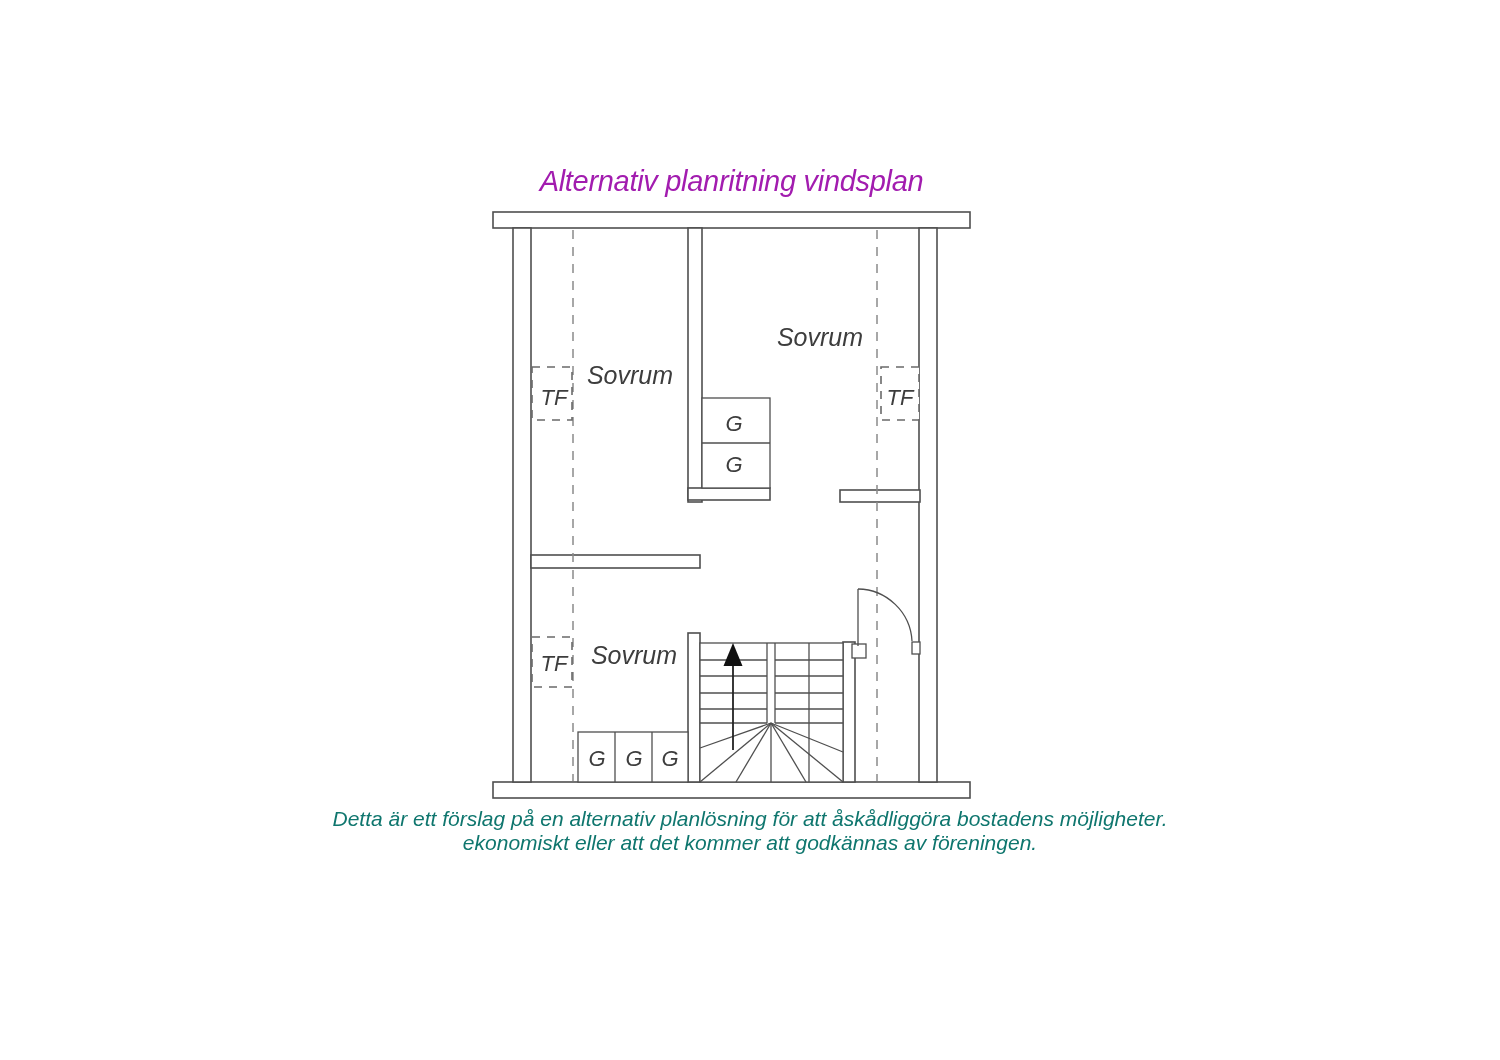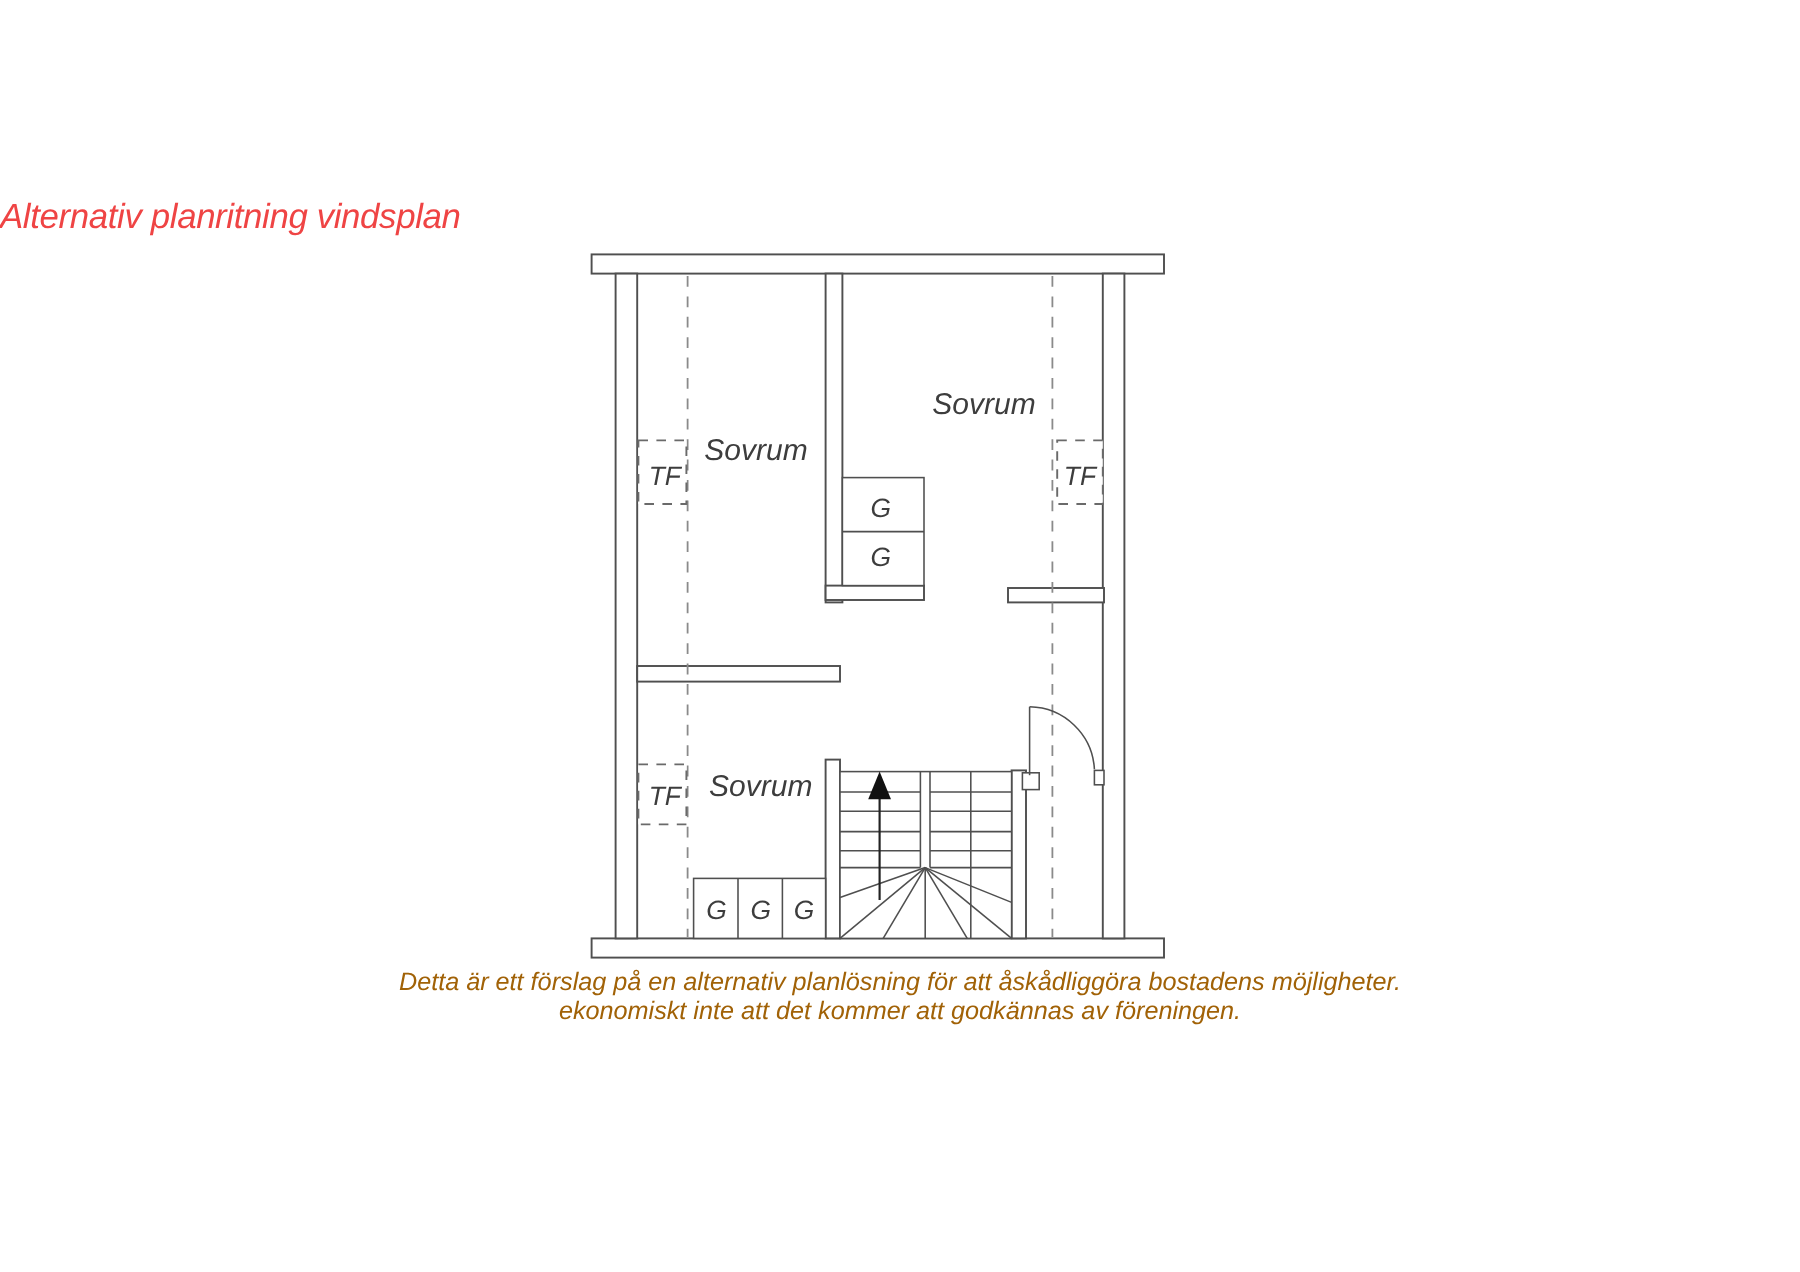--- a/index.html
+++ b/index.html
@@ -1,21 +1,21 @@
 <!DOCTYPE html>
 <html><head>
 <meta charset="utf-8">
 <style>
   html,body{margin:0;padding:0;background:#ffffff;}
   .canvas{position:relative;width:1500px;height:1060px;background:#ffffff;overflow:hidden;
           font-family:"Liberation Sans",sans-serif;}
-  .title{position:absolute;top:163px;left:0;width:1463px;
-         font:italic 29px/36px "Liberation Sans",sans-serif;color:#ef4444;letter-spacing:-0.3px;}
+  .title{position:absolute;top:163px;left:0;width:1463px;text-align:center;
+         font:italic 29px/36px "Liberation Sans",sans-serif;color:#a21caf;letter-spacing:-0.3px;}
   .disclaimer{position:absolute;top:807px;left:0;width:1500px;text-align:center;
-              font:italic 21px/24px "Liberation Sans",sans-serif;color:#a16207;}
+              font:italic 21px/24px "Liberation Sans",sans-serif;color:#0f766e;}
   svg{position:absolute;top:0;left:0;}
   .wall{fill:#ffffff;stroke:#4f4f4f;stroke-width:1.6;}
   .thin{fill:none;stroke:#4f4f4f;stroke-width:1.3;}
   .thinfill{fill:#ffffff;stroke:#4f4f4f;stroke-width:1.3;}
   .dash{fill:none;stroke:#8a8a8a;stroke-width:1.5;stroke-dasharray:9 8;}
   .tfbox{fill:#ffffff;stroke:#6a6a6a;stroke-width:1.6;stroke-dasharray:8 7;}
   .room-label{font:italic 25px "Liberation Sans",sans-serif;fill:#3d3d3d;
               text-anchor:middle;dominant-baseline:central;}
   .small-label{font:italic 22px "Liberation Sans",sans-serif;fill:#3d3d3d;
                text-anchor:middle;dominant-baseline:central;}
@@ -118,16 +118,16 @@
       <text class="small-label" x="734" y="423">G</text>
       <text class="small-label" x="734" y="464">G</text>
       <text class="small-label" x="597" y="758">G</text>
       <text class="small-label" x="634" y="758">G</text>
       <text class="small-label" x="670" y="758">G</text>
     </g>
   </svg>
 
   <div class="disclaimer">
     <div>Detta är ett förslag på en alternativ planlösning för att åskådliggöra bostadens möjligheter.</div>
-    <div>ekonomiskt inte att det kommer att godkännas av föreningen.</div>
+    <div>ekonomiskt eller att det kommer att godkännas av föreningen.</div>
   </div>
 
 </div>
 
 </body></html>

